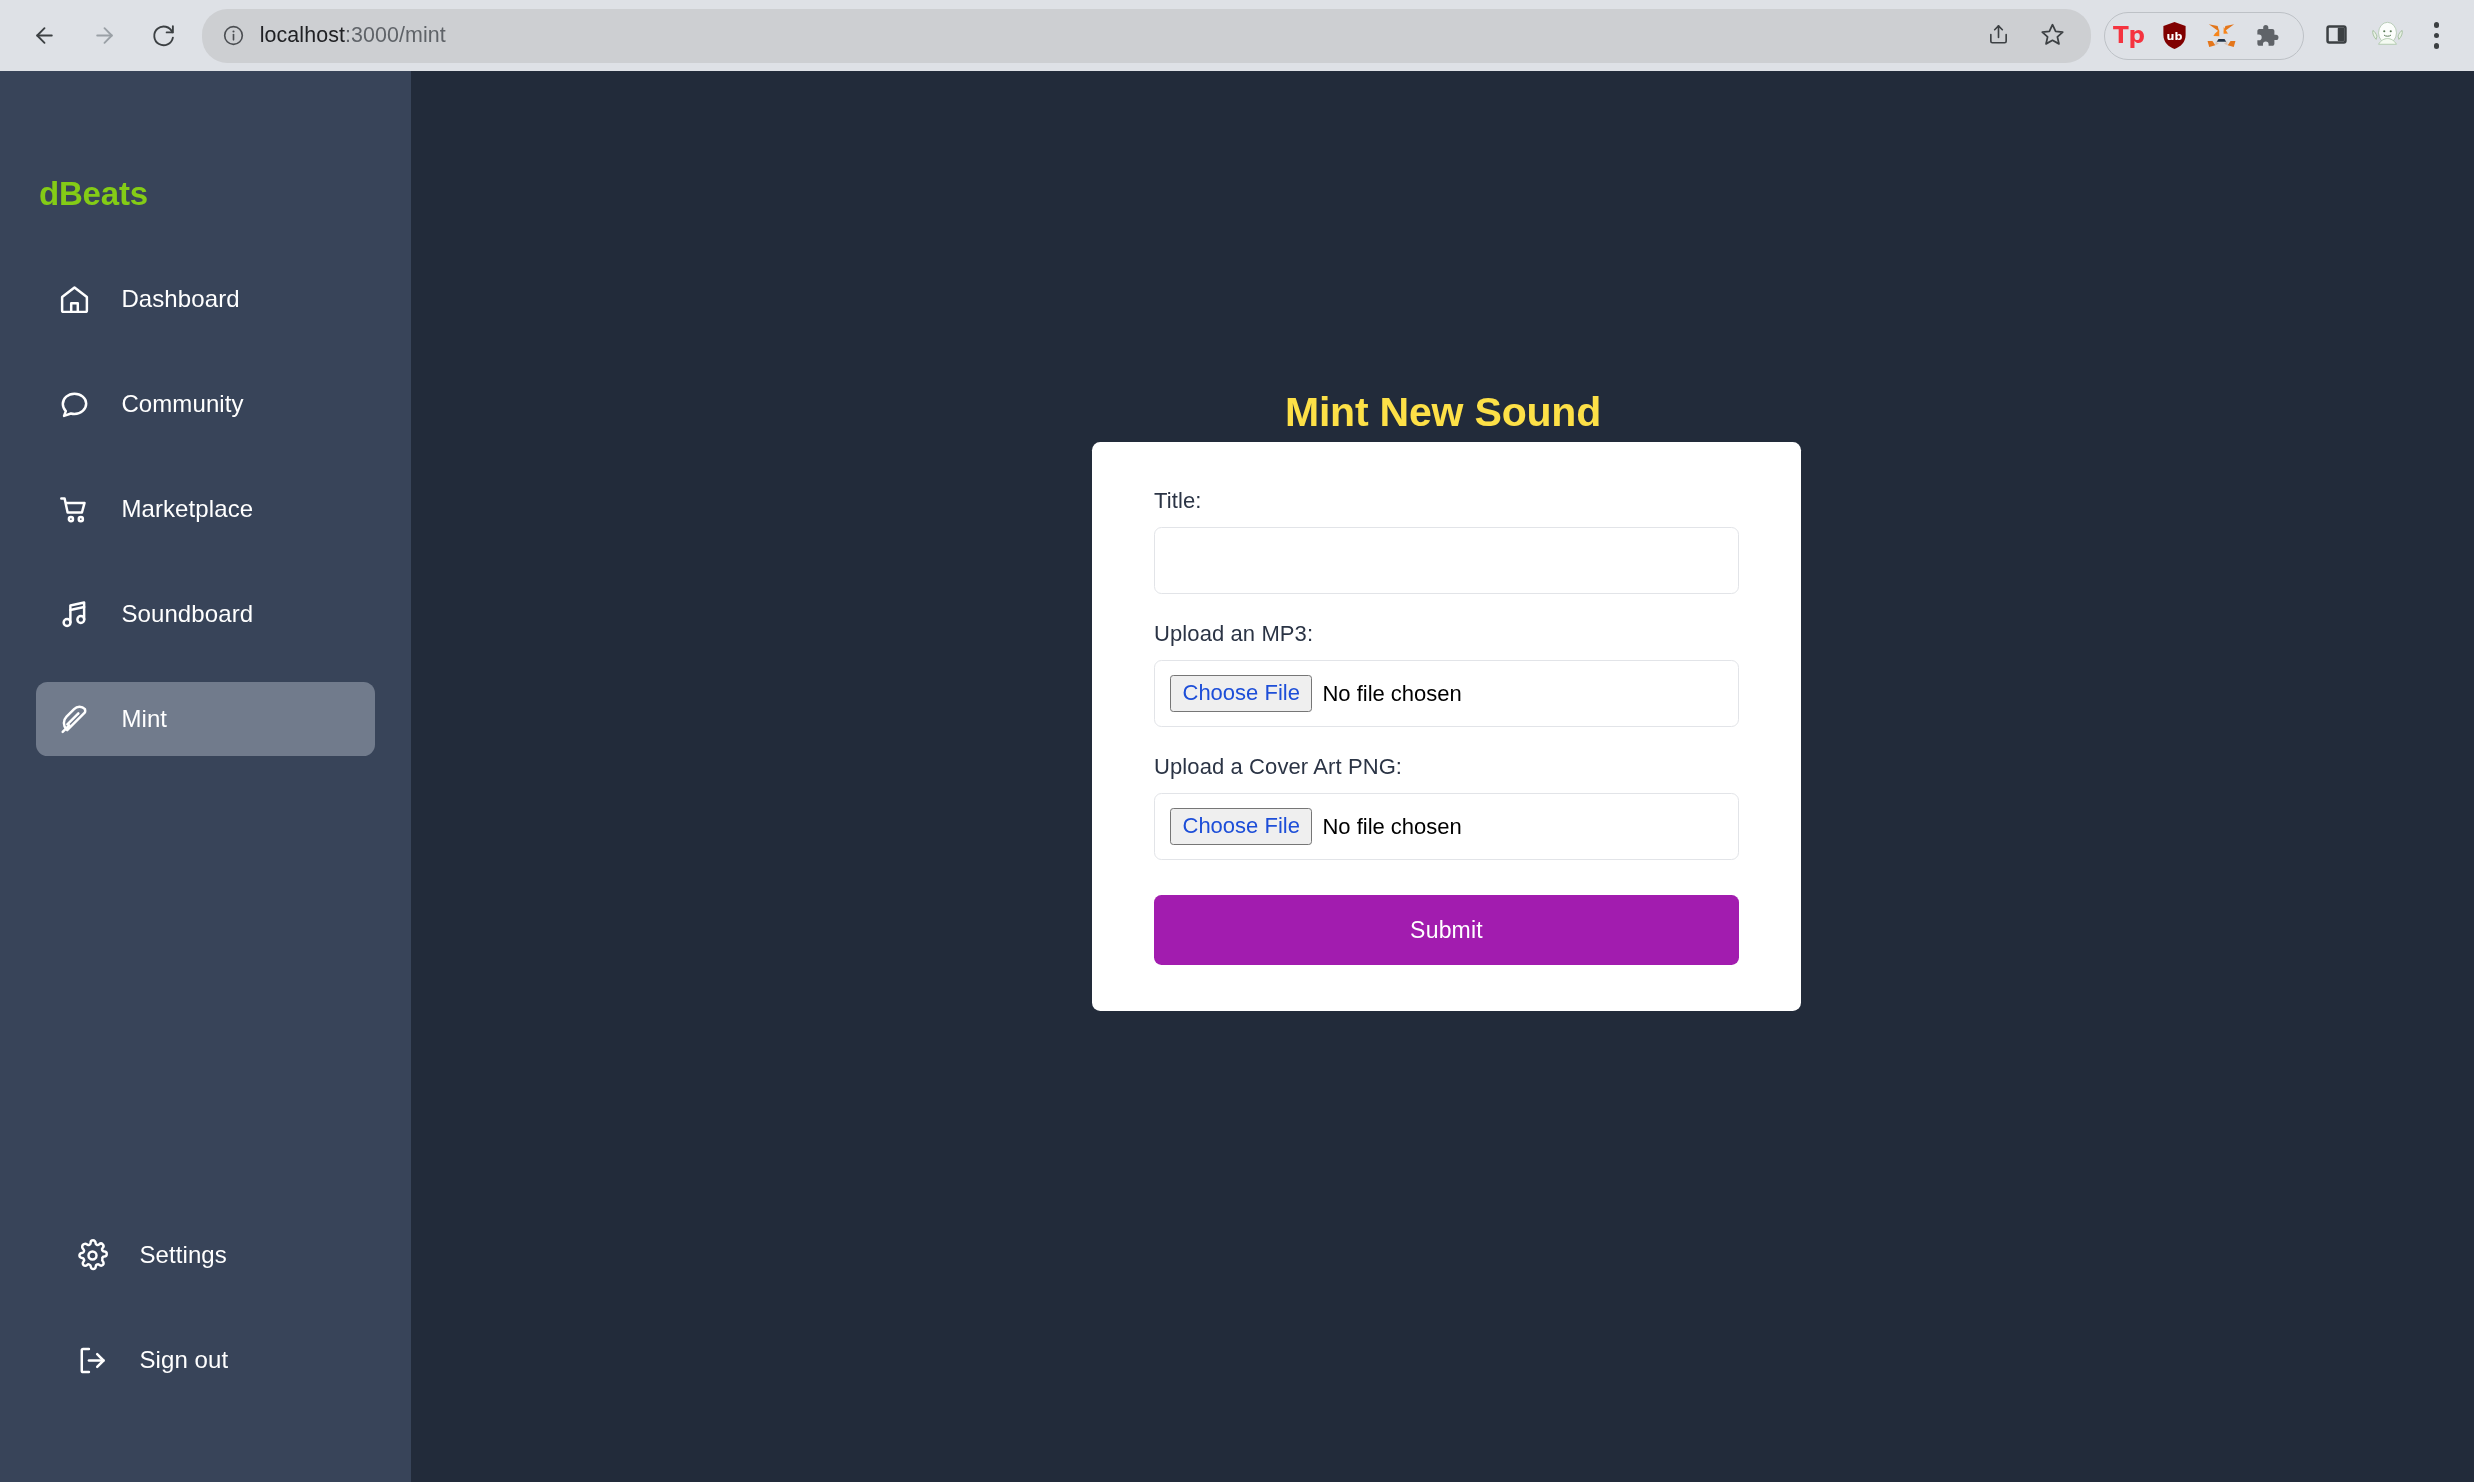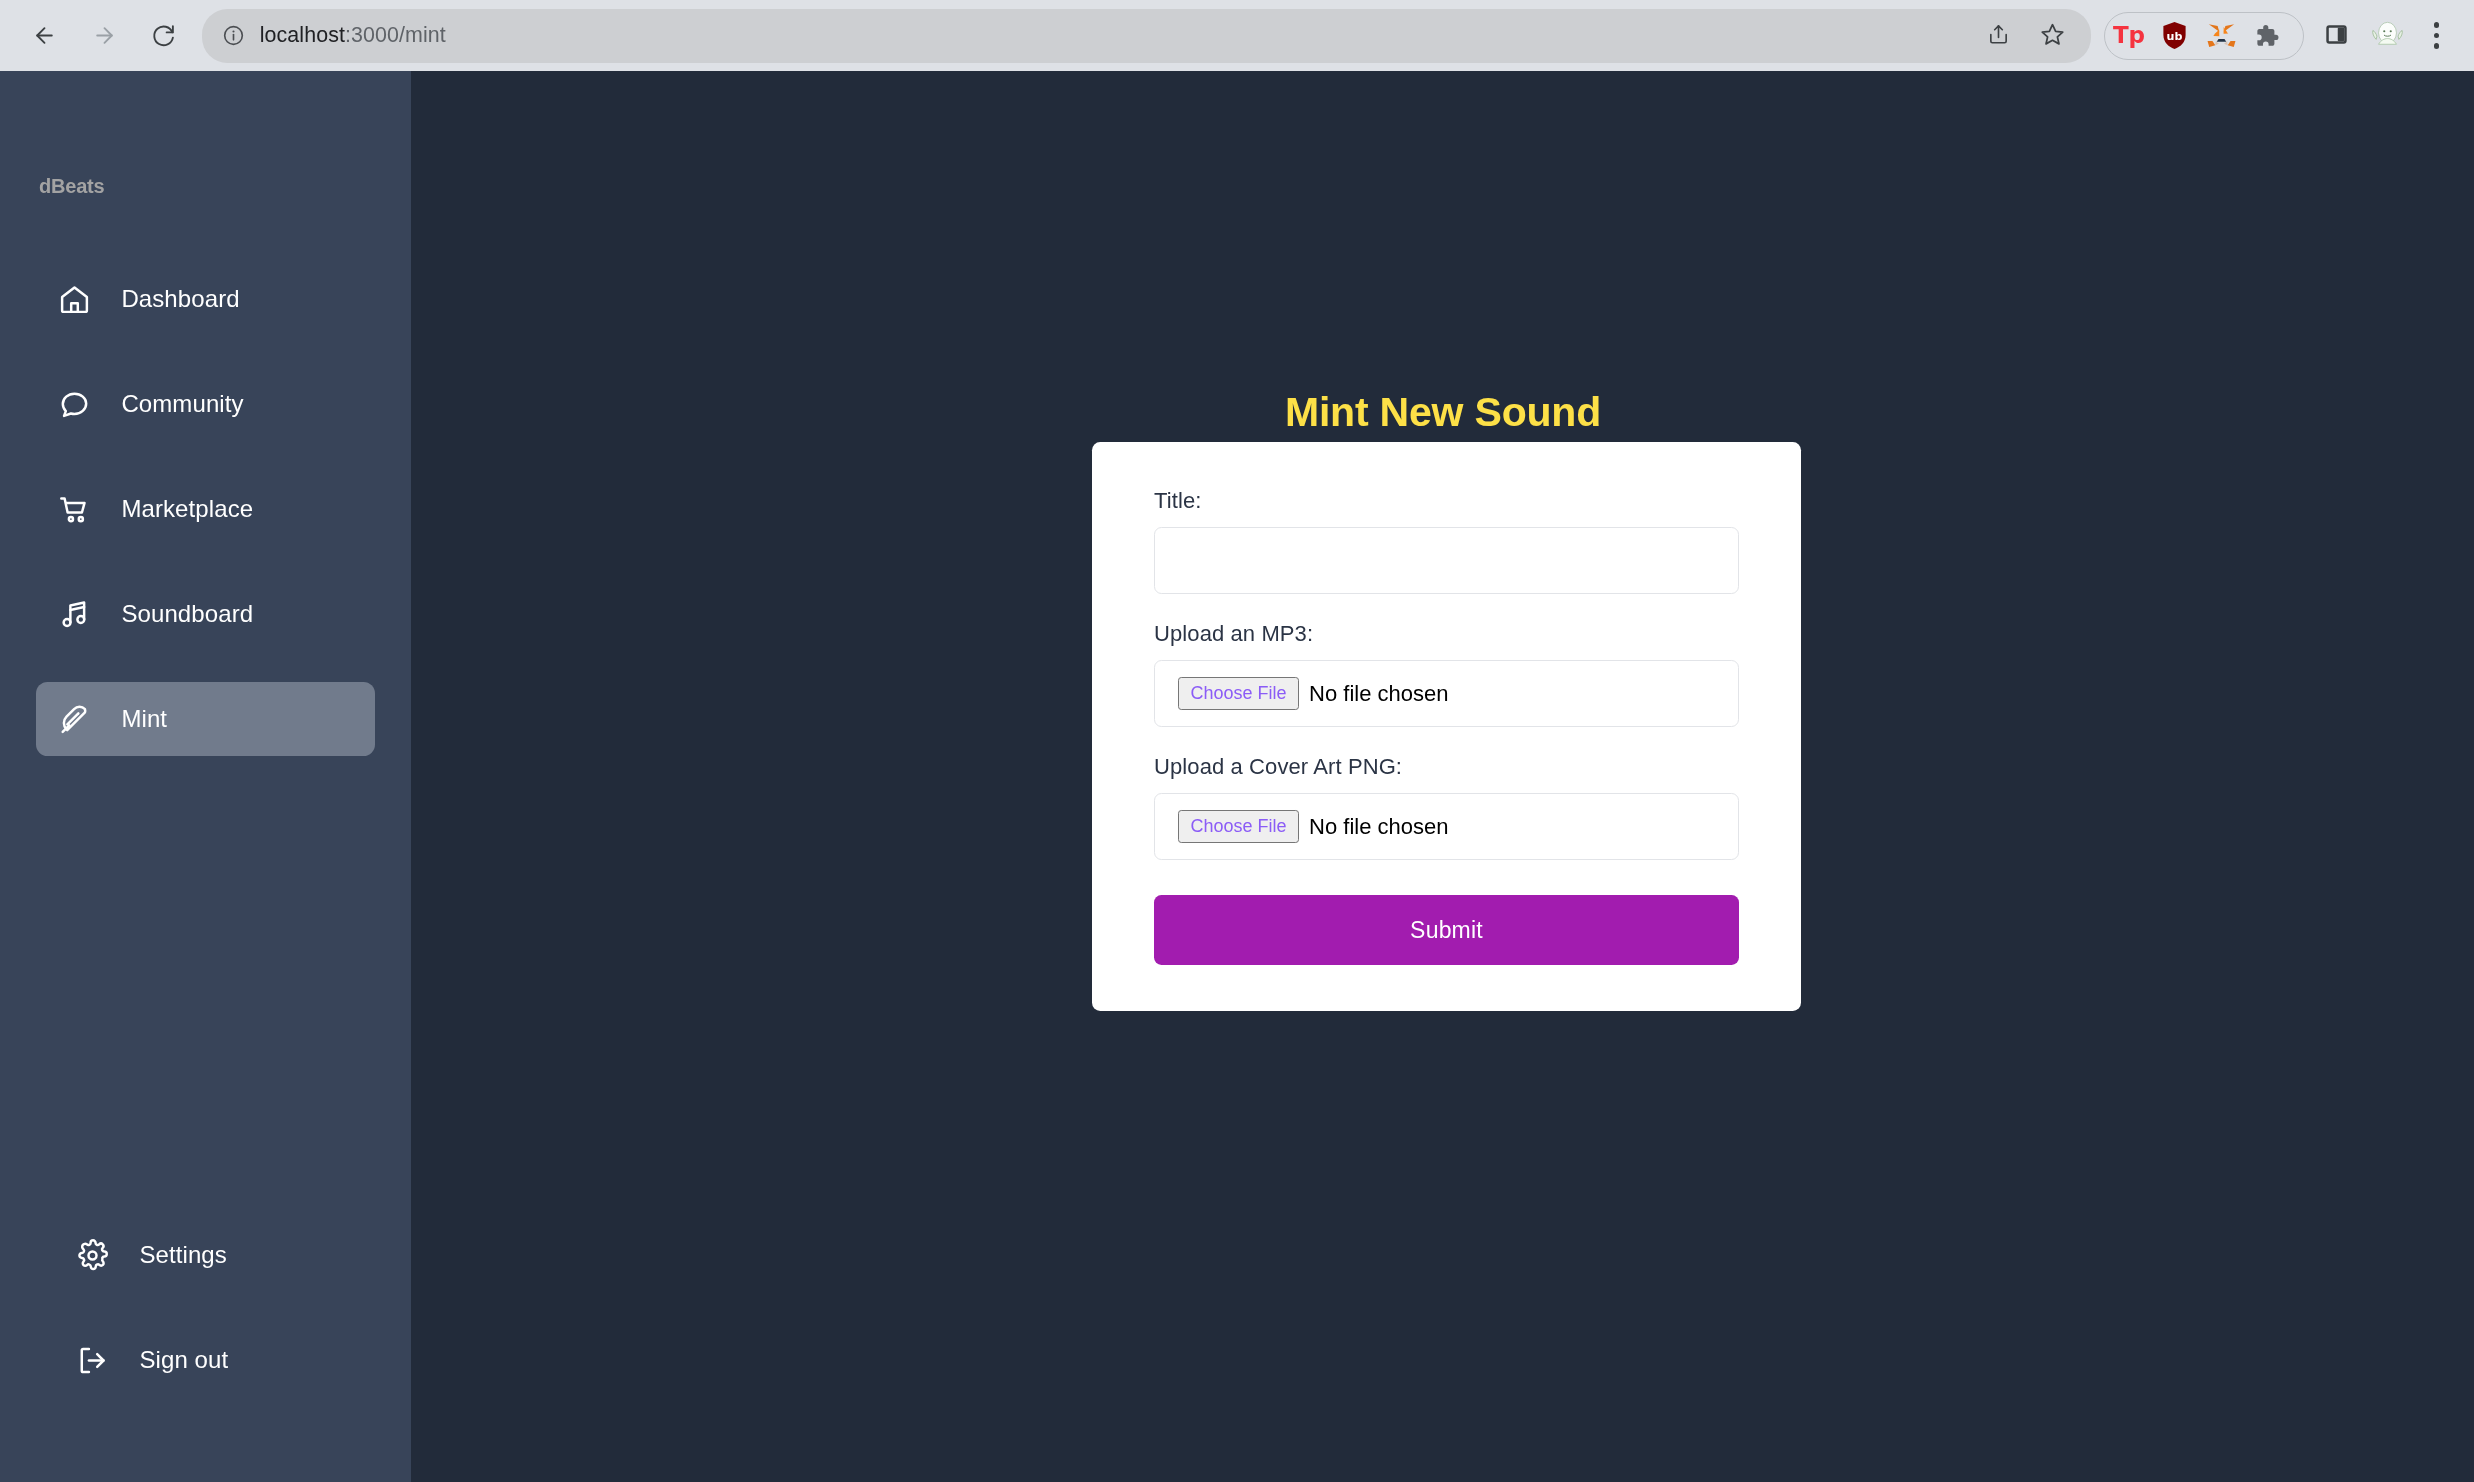--- a/index.html
+++ b/index.html
@@ -116,22 +116,22 @@
   
   .sidebar {
     width: 411px;
     flex: none;
     background: #384459;
     position: relative;
     padding: 0;
   }
 
   .brand {
-    color: #a3a3a3;
-    font-size: 20px;
+    color: #84cc16;
+    font-size: 33px;
     font-weight: bold;
     letter-spacing: -0.2px;
     position: absolute;
     top: 104px;
     left: 39px;
   }
 
   .nav-list {
     position: absolute;
     top: 191px;
@@ -235,26 +235,25 @@
     border-radius: 7.4px;
     background: #ffffff;
     display: flex;
     align-items: center;
     padding: 0 15px;
   }
   .choose-file-btn {
     background: #efefef;
     border: 0.8px solid #767676;
     border-radius: 3.3px;
-    color: #8b5cf6;
-    font-size: 18px;
+    color: #1d4ed8;
+    font-size: 22px;
     font-family: "Liberation Sans", sans-serif;
     padding: 5.8px 11.5px;
     line-height: 1.1;
-    margin-left: 8px;
   }
   .file-status {
     font-size: 22px;
     color: #000000;
     margin-left: 10px;
     font-family: "Liberation Sans", sans-serif;
   }
 
   .submit-btn {
     width: 100%;

